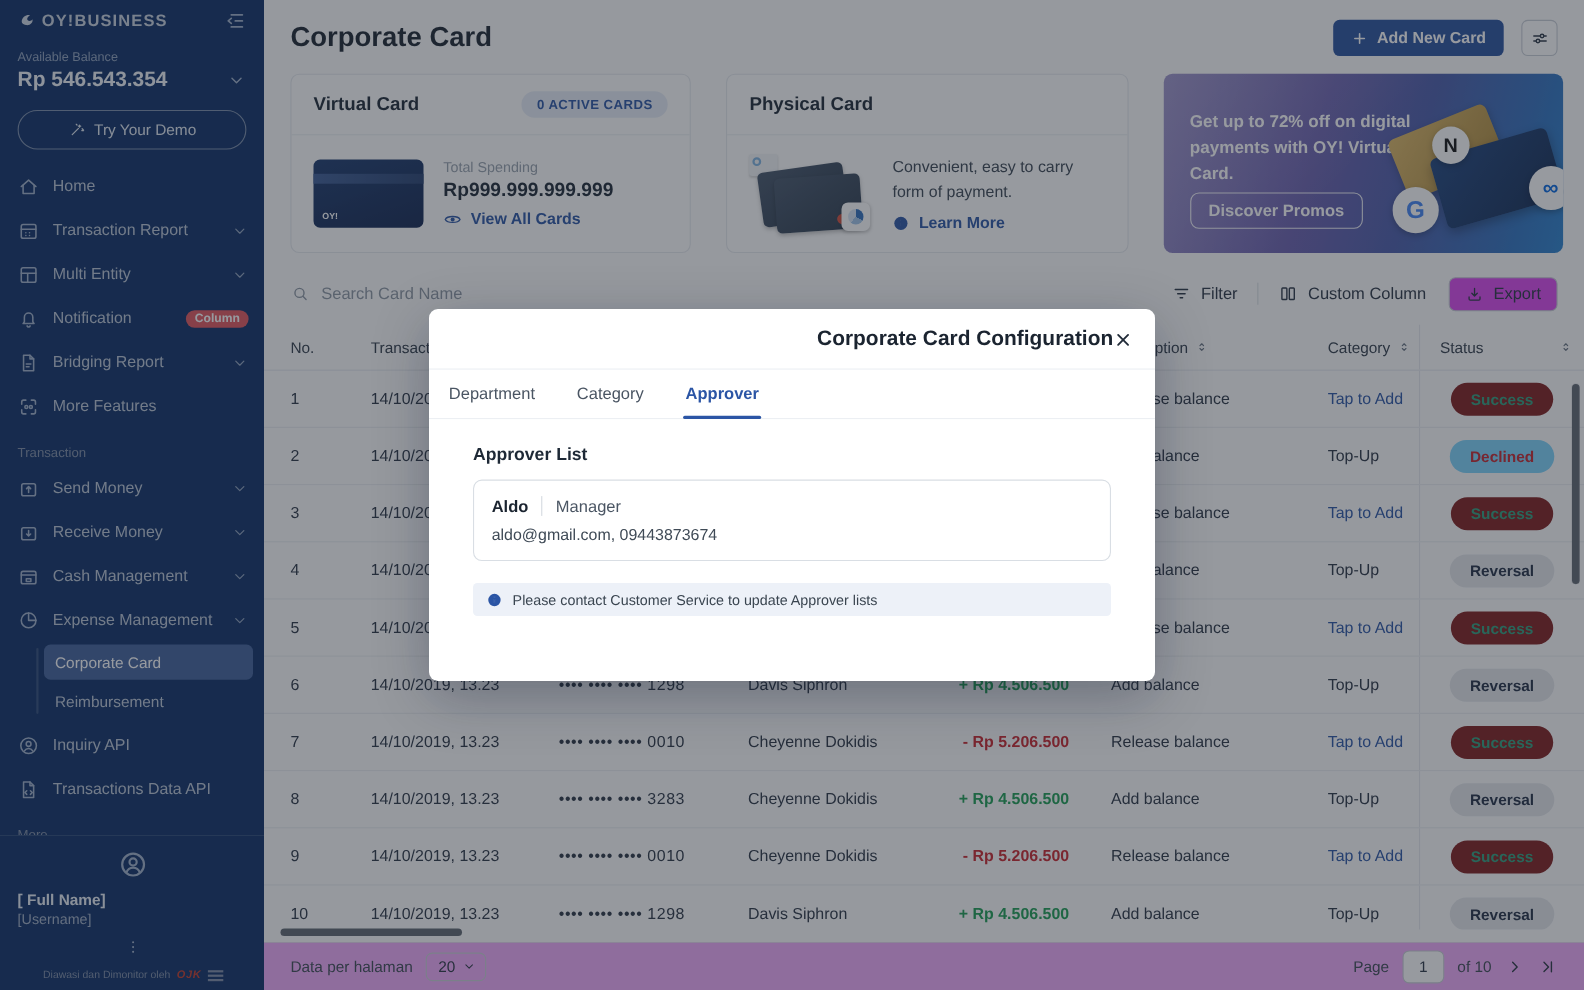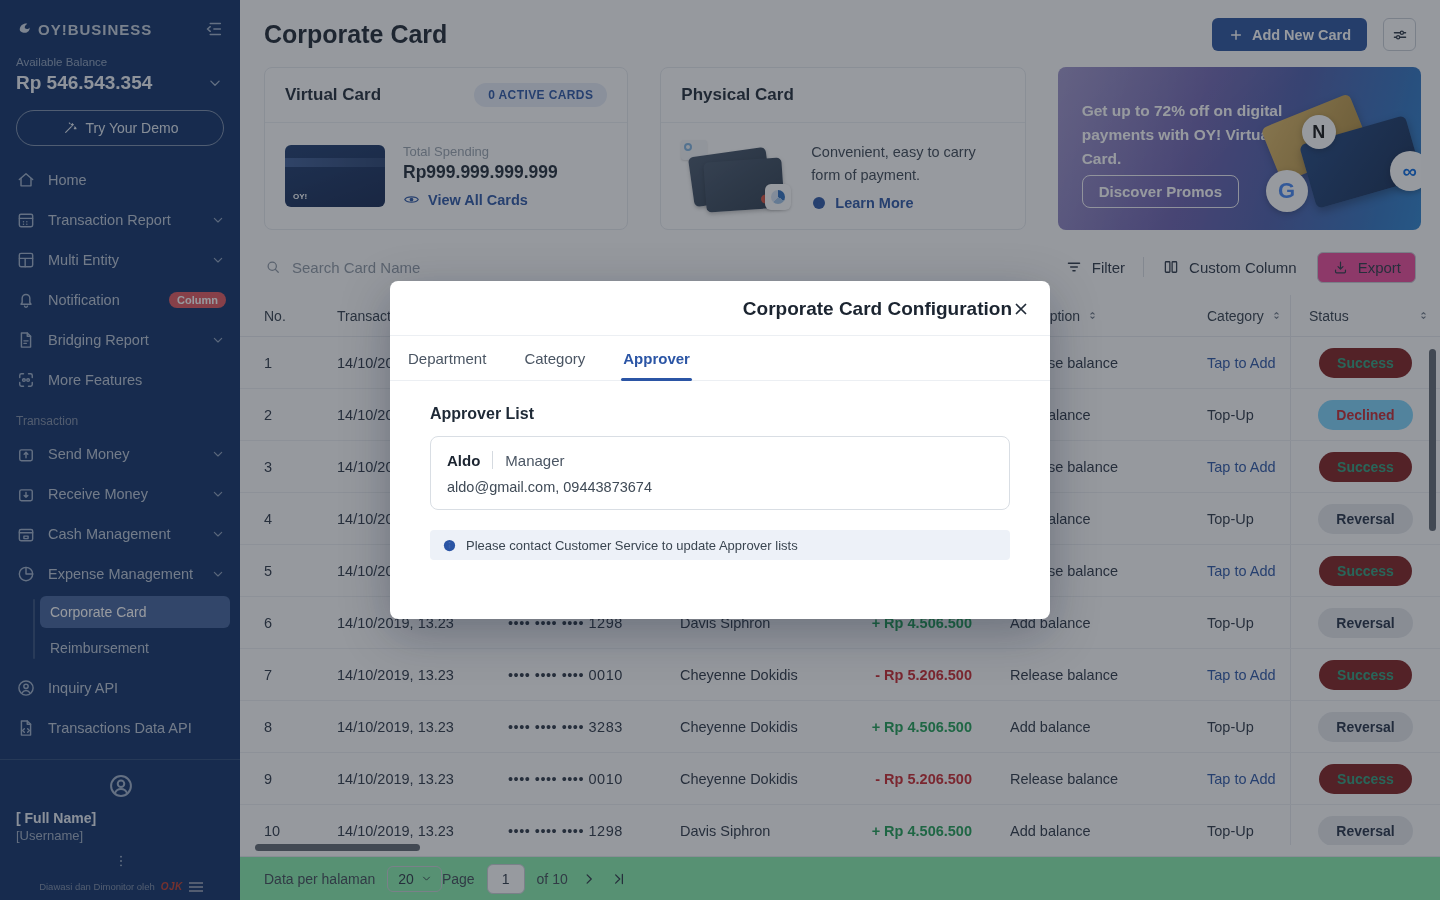--- a/index.html
+++ b/index.html
@@ -3,21 +3,21 @@
 <meta charset="utf-8">
 <style>
   * { margin:0; padding:0; box-sizing:border-box; }
   html,body { width:1440px; height:900px; overflow:hidden; font-family:"Liberation Sans", sans-serif; background:#fff; }
   svg { display:block; }
   .ico { display:inline-flex; align-items:center; justify-content:center; }
   .ico svg { stroke:currentColor; fill:none; stroke-width:1.7; stroke-linecap:round; stroke-linejoin:round; }
 
   
   .sidebar { position:fixed; left:0; top:0; width:240px; height:900px; background:#0e2f66; color:#bac5d6; z-index:1; display:flex; flex-direction:column; }
-  .sb-top { padding:18px 16px 0 16px; display:flex; align-items:center; justify-content:space-between; }
+  .sb-top { padding:8px 16px 0 16px; display:flex; align-items:center; justify-content:space-between; }
   .sb-logo { display:flex; align-items:center; gap:4px; }
   .sb-logo-text { font-size:15px; font-weight:700; letter-spacing:1px; color:#c7d0de; }
   .sb-collapse { color:#9fb0ca; cursor:pointer; }
   .sb-balance-label { padding:0 16px; margin-top:16px; font-size:11.5px; color:#8ea0bd; }
   .sb-balance-row { padding:0 16px; margin-top:4px; display:flex; align-items:center; justify-content:space-between; }
   .sb-balance { font-size:19px; font-weight:700; color:#eef2f8; }
   .sb-demo { margin:16px 16px 0 16px; height:36px; border:1px solid rgba(255,255,255,.45); border-radius:18px; display:flex; align-items:center; justify-content:center; gap:8px; font-size:14px; color:#dfe6f0; cursor:pointer; }
   .sb-menu { margin-top:14px; flex:1; overflow:hidden; }
   .side-item { height:40px; display:flex; align-items:center; gap:12px; padding:0 14px 0 16px; font-size:14.5px; color:#bac5d6; cursor:pointer; }
   .side-item .lbl { flex:1; white-space:nowrap; }
@@ -82,21 +82,21 @@
   .promo .bub.n { left:244px; top:48px; width:34px; height:34px; color:#111; font-size:18px; }
   .promo .bub.m { left:332px; top:84px; width:40px; height:40px; color:#0668E1; font-size:20px; }
 
   .toolbar { display:flex; align-items:center; padding:0 24px; margin-top:20px; height:34px; }
   .search-wrap { display:flex; align-items:center; gap:10px; flex:1; color:#8d97a3; }
   .search-input { border:none; outline:none; background:transparent; font-size:15px; color:#2b3544; width:420px; font-family:inherit; }
   .search-input::placeholder { color:#8d97a3; }
   .tool-group { display:flex; align-items:center; color:#2b3544; font-size:15px; }
   .tool-item { display:flex; align-items:center; gap:9px; cursor:pointer; }
   .tool-div { width:1px; height:20px; background:#d9dee3; margin:0 18px; }
-  .btn-export { display:flex; align-items:center; gap:9px; border:1px solid #c7cdd4; background:#ec4899; border-radius:6px; padding:6px 14px; margin-left:20px; font-size:15px; color:#2b3544; cursor:pointer; font-family:inherit; }
+  .btn-export { display:flex; align-items:center; gap:9px; border:1px solid #c7cdd4; background:#d946ef; border-radius:6px; padding:6px 14px; margin-left:20px; font-size:15px; color:#2b3544; cursor:pointer; font-family:inherit; }
 
   
   .table-wrap { margin-top:11px; height:550px; overflow:hidden; }
   .trow { display:grid; grid-template-columns:73px 171px 172px 175px 155px 197px 107px minmax(0,1fr); align-items:center; }
   .thead { height:42px; border-bottom:1px solid #e6e9ee; font-size:14px; color:#323d4a; font-weight:500; }
   .thead .cell { display:flex; align-items:center; gap:6px; }
   .sort-ic { color:#6b7684; }
   .tbody .trow { height:52px; border-bottom:1px solid #eceef1; font-size:14.5px; color:#2b3544; }
   .cell { padding-left:24px; }
   .cell.amount { padding-left:0; padding-right:14px; text-align:right; justify-self:stretch; font-weight:700; }
@@ -106,21 +106,21 @@
   .pill { font-size:14px; font-weight:700; padding:7px 18px; border-radius:16px; }
   .pill.success { color:#2f9e7d; background:#7f1d1d; }
   .pill.declined { color:#c22730; background:#7dd3fc; }
   .pill.reversal { color:#222f45; background:#e4e7eb; }
   .cat-link { color:#2b55a5; cursor:pointer; }
   .cardnum { letter-spacing:.5px; }
 
   .vscroll { position:fixed; left:1429px; top:349px; width:7px; height:182px; background:#5f6670; border-radius:4px; z-index:2; }
   .hscroll { position:fixed; left:255px; top:844px; width:165px; height:7px; background:#5f6670; border-radius:4px; z-index:2; }
 
-  .bottom-bar { position:fixed; left:240px; bottom:0; width:1200px; height:44px; background:#86efac; border-top:1px solid #e4e8ec; display:flex; align-items:center; padding:0 24px; z-index:1; }
+  .bottom-bar { position:fixed; left:240px; bottom:0; width:1200px; height:44px; background:#f0abfc; border-top:1px solid #e4e8ec; display:flex; align-items:center; justify-content:space-between; padding:0 24px; z-index:1; }
   .perpage { display:flex; align-items:center; gap:12px; font-size:14px; color:#3f4a56; }
   .pp-select { display:flex; align-items:center; gap:6px; border:1px solid #c9ced6; border-radius:6px; padding:4px 8px 4px 10px; font-size:14px; color:#2b3544; cursor:pointer; }
   .pager { display:flex; align-items:center; gap:12px; font-size:14px; color:#3f4a56; }
   .page-input { width:38px; height:30px; border:1px solid #c9ced6; border-radius:6px; text-align:center; font-size:14px; color:#2b3544; font-family:inherit; }
   .pg-btn { color:#2b3544; cursor:pointer; display:flex; }
 
   
   .overlay { position:fixed; inset:0; background:rgba(33,40,50,.47); z-index:10; }
   .modal { position:fixed; left:390px; top:281px; width:660px; height:338px; background:#fff; border-radius:8px; z-index:20; box-shadow:0 14px 50px rgba(10,20,40,.30); }
   .modal-head { display:flex; align-items:center; justify-content:flex-end; padding:17px 20px 15px 16px; border-bottom:1px solid #eceff3; }

